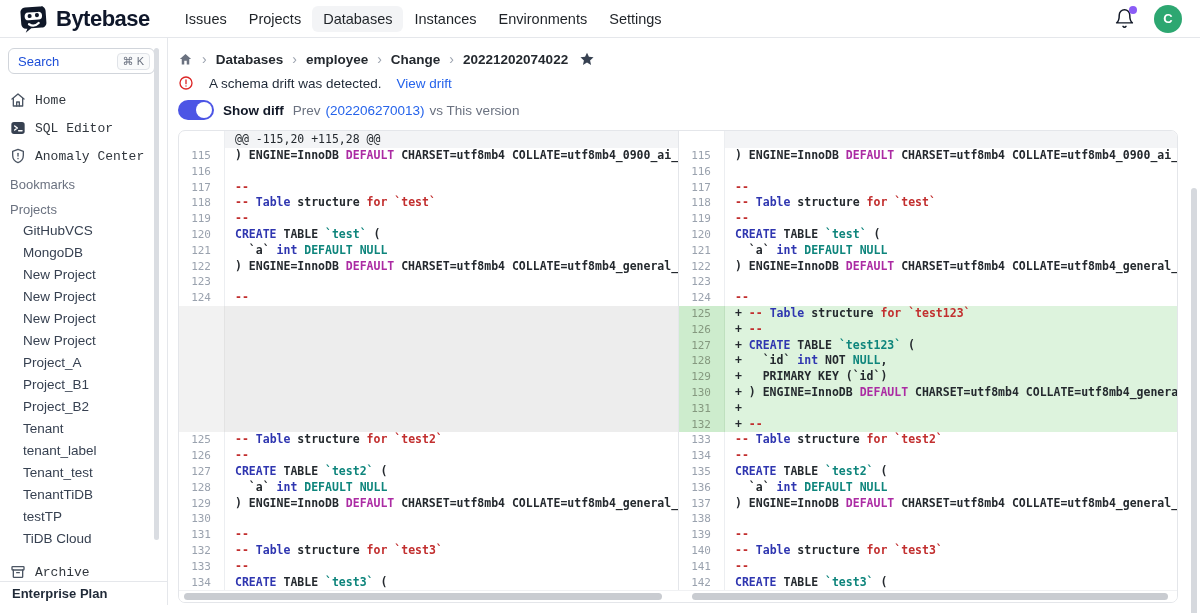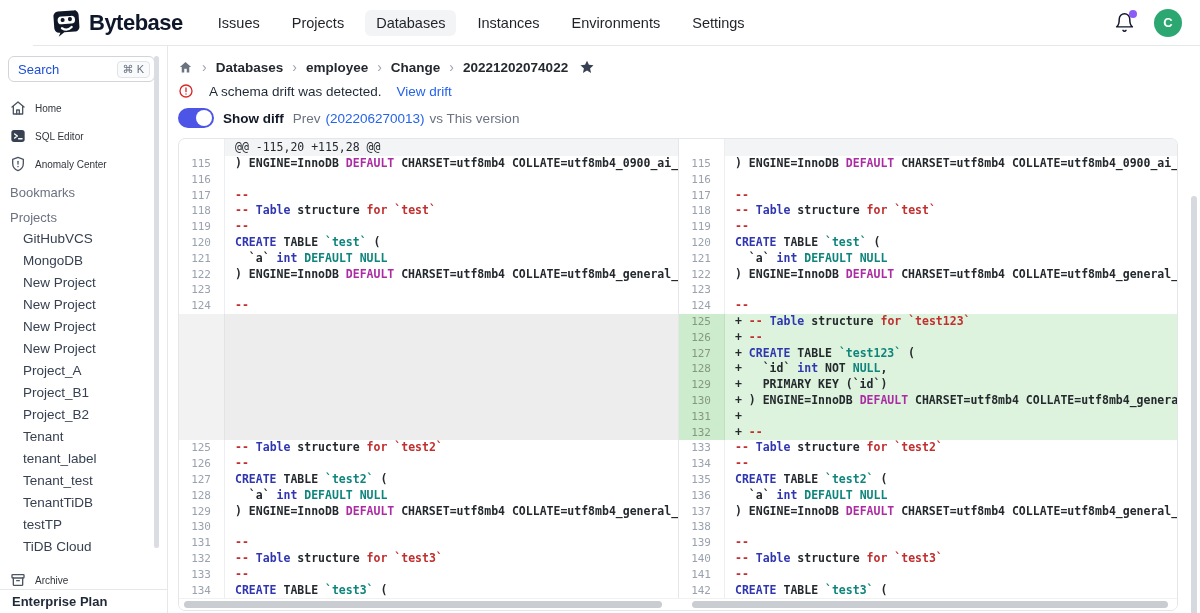--- a/index.html
+++ b/index.html
@@ -1,44 +1,44 @@
 <!DOCTYPE html>
 <html><head>
 <meta charset="utf-8">
 <style>
   * { margin:0; padding:0; box-sizing:border-box; }
   html,body { width:1200px; height:613px; background:#fff; overflow:hidden;
     font-family:"Liberation Sans", sans-serif; color:#24292f; }
 
   
-  .navbar { height:46px; border-bottom:1px solid #e5e7eb; display:flex; align-items:center;
-    padding:0 18px; background:#fff;margin-left:33px; }
+  .navbar { height:38px; border-bottom:1px solid #e5e7eb; display:flex; align-items:center;
+    padding:0 18px; background:#fff; }
   .brand { display:flex; align-items:center; gap:7px; }
   .brand-name { font-size:22px; font-weight:800; letter-spacing:-0.5px; color:#0f172a; }
-  .nav-items { display:flex; align-items:center; gap:10px; margin-left:24px; }
+  .nav-items { display:flex; align-items:center; margin-left:24px; }
   .nav-item { font-size:14.5px; color:#1f2328; padding:5px 11px; border-radius:6px; cursor:pointer; }
   .nav-item.active { background:#f3f4f6; }
   .nav-right { margin-left:auto; display:flex; align-items:center; gap:18px; }
   .bell-wrap { position:relative; width:22px; height:22px; }
   .bell-dot { position:absolute; top:-2px; right:-1px; width:8px; height:8px; border-radius:50%; }
   .avatar { width:28px; height:28px; border-radius:50%; color:#fff; font-size:13px; font-weight:700;
     display:flex; align-items:center; justify-content:center; }
 
   
   .app { display:flex; height:567px; }
 
   
   .sidebar { width:168px; flex:none; border-right:1px solid #e5e7eb; position:relative; padding-top:10px; }
   .search-box { margin:0 12px 12px 8px; height:26px; border:1px solid #d1d5db; border-radius:6px;
     display:flex; align-items:center; padding:0 4px 0 9px; background:#fff; }
   .search-ph { font-size:13px; color:#1d4ed8; }
   .kbd { margin-left:auto; font-size:11px; color:#6b7280; border:1px solid #e0e3e8; background:#f9fafb;
     border-radius:4px; padding:1px 5px; }
-  .snav-row { display:flex; align-items:center; gap:9px; padding:6px 0 6px 10px; font-size:10px;
-    color:#30363d; height:28px; cursor:pointer; }
+  .snav-row { display:flex; align-items:center; gap:9px; padding:6px 0 6px 10px; font-size:13px;
+    color:#30363d; height:28px; cursor:pointer;font-family:Liberation Mono, monospace; }
   .section-label { font-size:13px; color:#6b7280; padding:7px 0 3px 10px; }
   .proj-item { font-size:13.5px; color:#374151; padding-left:23px; height:22px; line-height:22px; cursor:pointer;
     white-space:nowrap; }
   .archive-row { margin-top:8px; }
   .plan-footer { position:absolute; left:0; right:0; bottom:0; height:24px; border-top:1px solid #e5e7eb;
     font-size:13px; font-weight:700; color:#1f2937; display:flex; align-items:center; padding-left:12px; background:#fff; }
   .side-scrollbar { position:absolute; right:8px; top:10px; width:5px; height:492px; border-radius:3px; background:#dadde2; }
 
   
   .main { flex:1; position:relative; padding:12px 22px 0 10px; }

